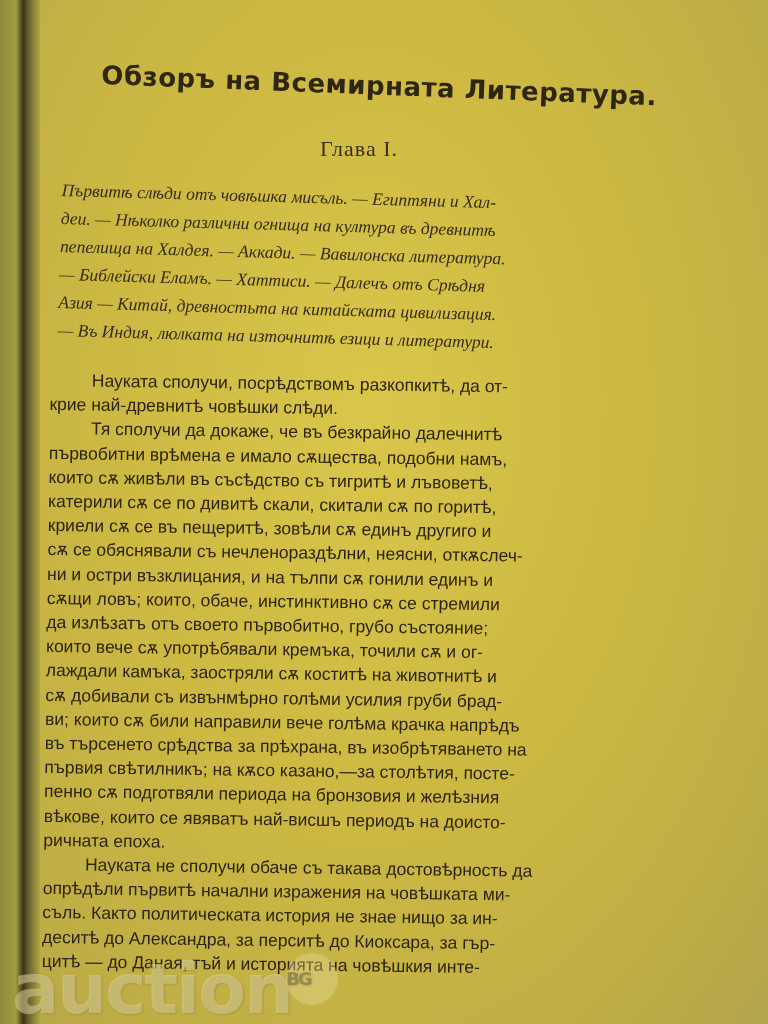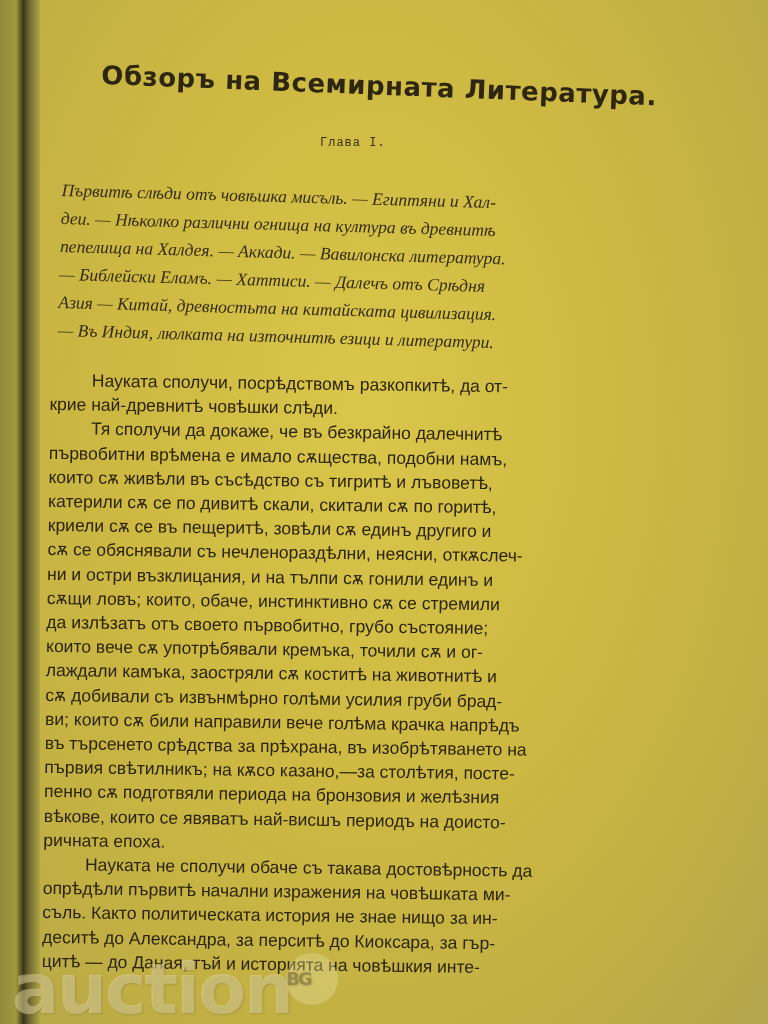--- a/index.html
+++ b/index.html
@@ -18,21 +18,21 @@
     }
     .title {
       position: absolute; left: 102px; top: 60px; width: 560px;
       font-family: "DejaVu Sans", sans-serif; font-weight: bold;
       font-size: 26px; color: #2e2610; letter-spacing: 0.5px;
       transform: rotate(2.2deg); transform-origin: left top;
       white-space: nowrap;
     }
     .chapter {
       position: absolute; left: 320px; top: 136px;
-      font-family: Liberation Mono, monospace; font-size: 12px; color: #3a3016;
+      font-family: Liberation Serif, serif; font-size: 22px; color: #3a3016;
       letter-spacing: 1px;
     }
     .summary {
       position: absolute; left: 62px; top: 176px; width: 620px;
       font-family: "Liberation Serif", serif; font-style: italic;
       font-size: 17.5px; line-height: 28px; color: #352c12;
       transform: rotate(1.6deg); transform-origin: left top;
     }
     .summary .line { display: block; white-space: nowrap; text-align: justify; }
     .body-text {

